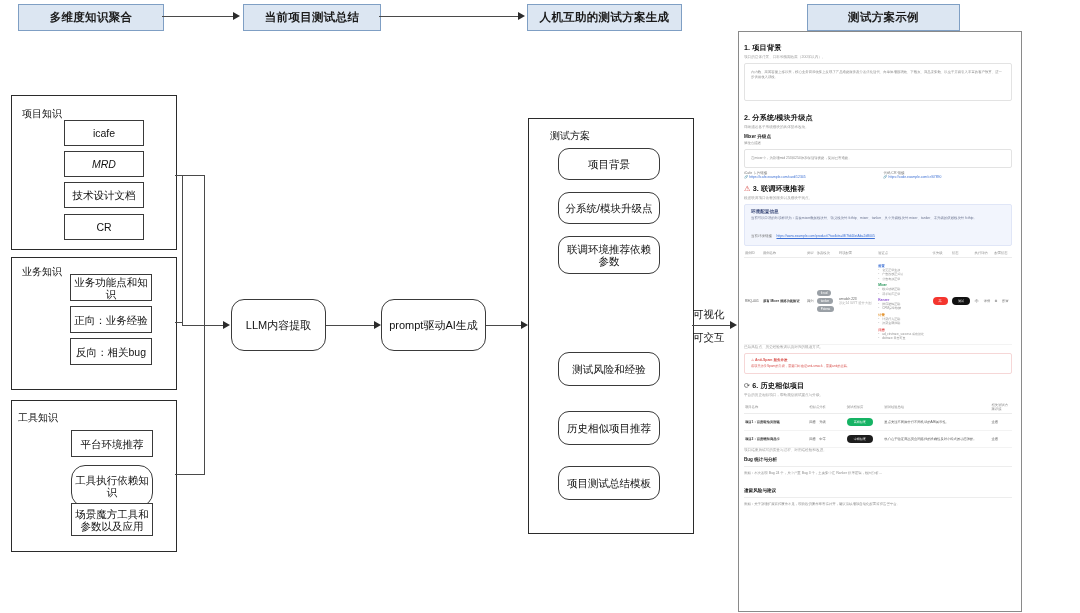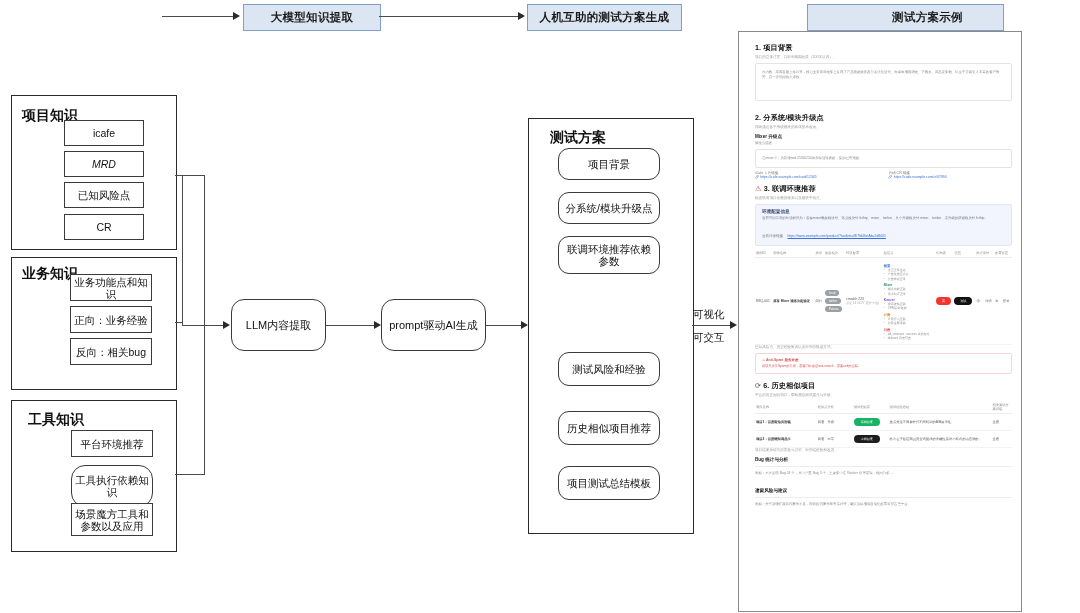--- a/index.html
+++ b/index.html
@@ -7,21 +7,21 @@
        font-family:"Liberation Sans","DejaVu Sans",sans-serif;color:#000;}
   #stage{position:relative;width:1080px;height:613px;}
 
   
   .banner{position:absolute;background:#dce6f2;border:1px solid #7f9fc4;
           display:flex;align-items:center;justify-content:center;
           font-size:11.5px;font-weight:bold;color:#1a1a1a;letter-spacing:.3px;}
 
   
   .grp{position:absolute;border:1.6px solid #2b2b2b;background:#fff;}
-  .grp-title{position:absolute;font-size:14px;font-weight:bold;color:#111;}
+  .grp-title{position:absolute;font-size:10px;font-weight:normal;color:#111;}
 
   .item{position:absolute;border:1.2px solid #3a3a3a;background:#fff;
         display:flex;align-items:center;justify-content:center;text-align:center;
         font-size:10.5px;line-height:12px;color:#111;padding:0 3px;box-sizing:border-box;}
 
   .round{border-radius:11px;}
 
   .proc{position:absolute;border:1.2px solid #3a3a3a;background:#fff;border-radius:13px;
         display:flex;align-items:center;justify-content:center;text-align:center;
         font-size:11px;color:#111;box-sizing:border-box;}
@@ -31,21 +31,21 @@
   .lnh{height:1.3px;}
   .lnv{width:1.3px;}
   .arrow{position:absolute;width:0;height:0;
          border-top:4.5px solid transparent;border-bottom:4.5px solid transparent;
          border-left:7px solid #2b2b2b;}
   .edge-lbl{position:absolute;font-size:10.5px;color:#111;white-space:nowrap;}
 
   
   #doc{position:absolute;left:738px;top:31px;width:284px;height:581px;
        border:1.4px solid #8a8a8a;background:#fff;box-sizing:border-box;
-       padding:7px 9px 0 16px;overflow:hidden;}
+       padding:7px 9px 0 5px;overflow:hidden;}
   .d-h1{font-size:7.2px;font-weight:bold;color:#111;margin:4px 0 2px 0;letter-spacing:.1px;}
   .d-h1 .ic{color:#d9534f;font-weight:normal;}
   .d-sub{font-size:3.6px;color:#9a9a9a;margin:0 0 3px 0;line-height:5px;}
   .d-h3{font-size:4.6px;font-weight:bold;color:#222;margin:4px 0 2px 0;}
   .d-tiny{font-size:3.4px;color:#8d8d8d;line-height:5px;margin:1px 0;}
   .d-box{border:1px solid #e3e3e3;border-radius:2px;padding:5px 6px;margin:3px 0;}
   .d-blue{background:#f2f5fd;border:1px solid #e0e6f7;border-radius:2px;padding:4px 6px;margin:3px 0;}
   .d-link{font-size:3.4px;color:#3b6fd4;line-height:5px;}
   .d-lbl{font-size:3.5px;color:#777;}
   .cols{display:flex;justify-content:space-between;margin:3px 0 1px 0;}
@@ -78,50 +78,53 @@
   .warnbox{border:1px solid #f6d7d7;border-radius:2px;padding:4px 6px;margin:3px 0;}
   .warn-t{font-size:3.5px;color:#d9534f;font-weight:bold;}
   .warn-b{font-size:3.2px;color:#d9534f;line-height:5px;margin-top:2px;}
   .hdrow{display:flex;justify-content:space-between;align-items:flex-end;}
 </style>
 </head>
 <body>
 
 <div id="stage">
 
+  <div class="banner" style="left:18px;top:4px;width:144px;height:25px;">
+    <span>多维度知识聚合</span>
+  </div>
   <div class="banner" style="left:243px;top:4px;width:136px;height:25px;">
-    <span>大模型知识提取</span>
+    <span>当前项目测试总结</span>
   </div>
   <div class="banner" style="left:527px;top:4px;width:153px;height:25px;">
     <span>人机互助的测试方案生成</span>
   </div>
-  <div class="banner" style="left:807px;top:4px;width:151px;height:25px;padding-left:44px;">
+  <div class="banner" style="left:807px;top:4px;width:151px;height:25px;">
     <span>测试方案示例</span>
   </div>
 
   <div class="ln lnh" style="left:162px;top:16px;width:72px;"></div>
   <div class="arrow" style="left:233px;top:12px;"></div>
   <div class="ln lnh" style="left:379px;top:16px;width:140px;"></div>
   <div class="arrow" style="left:518px;top:12px;"></div>
 
   <div class="grp" style="left:11px;top:95px;width:164px;height:153px;"></div>
   <div class="grp-title" style="left:22px;top:107px;">项目知识</div>
   <div class="item" style="left:64px;top:120px;width:80px;height:26px;">icafe</div>
   <div class="item" style="left:64px;top:151px;width:80px;height:26px;font-style:italic;">MRD</div>
-  <div class="item" style="left:64px;top:182px;width:80px;height:26px;">已知风险点</div>
+  <div class="item" style="left:64px;top:182px;width:80px;height:26px;">技术设计文档</div>
   <div class="item" style="left:64px;top:214px;width:80px;height:26px;">CR</div>
 
   <div class="grp" style="left:11px;top:257px;width:164px;height:131px;"></div>
   <div class="grp-title" style="left:22px;top:265px;">业务知识</div>
   <div class="item" style="left:70px;top:274px;width:82px;height:27px;">业务功能点和知识</div>
   <div class="item" style="left:70px;top:306px;width:82px;height:27px;">正向：业务经验</div>
   <div class="item" style="left:70px;top:338px;width:82px;height:27px;">反向：相关bug</div>
 
   <div class="grp" style="left:11px;top:400px;width:164px;height:150px;"></div>
-  <div class="grp-title" style="left:28px;top:411px;text-align:center;">工具知识</div>
+  <div class="grp-title" style="left:18px;top:411px;text-align:center;">工具知识</div>
   <div class="item" style="left:71px;top:430px;width:82px;height:27px;">平台环境推荐</div>
   <div class="item" style="left:71px;top:465px;width:82px;height:42px;border-radius:14px;">工具执行依赖知识</div>
   <div class="item" style="left:71px;top:503px;width:82px;height:33px;">场景魔方工具和参数以及应用</div>
 
   <div class="ln lnh" style="left:175px;top:175px;width:8px;"></div>
   <div class="ln lnv" style="left:182px;top:175px;height:150px;"></div>
   <div class="ln lnh" style="left:175px;top:322px;width:8px;"></div>
   <div class="ln lnv" style="left:204px;top:175px;height:300px;"></div>
   <div class="ln lnh" style="left:175px;top:474px;width:30px;"></div>
   <div class="ln lnh" style="left:182px;top:175px;width:23px;"></div>

